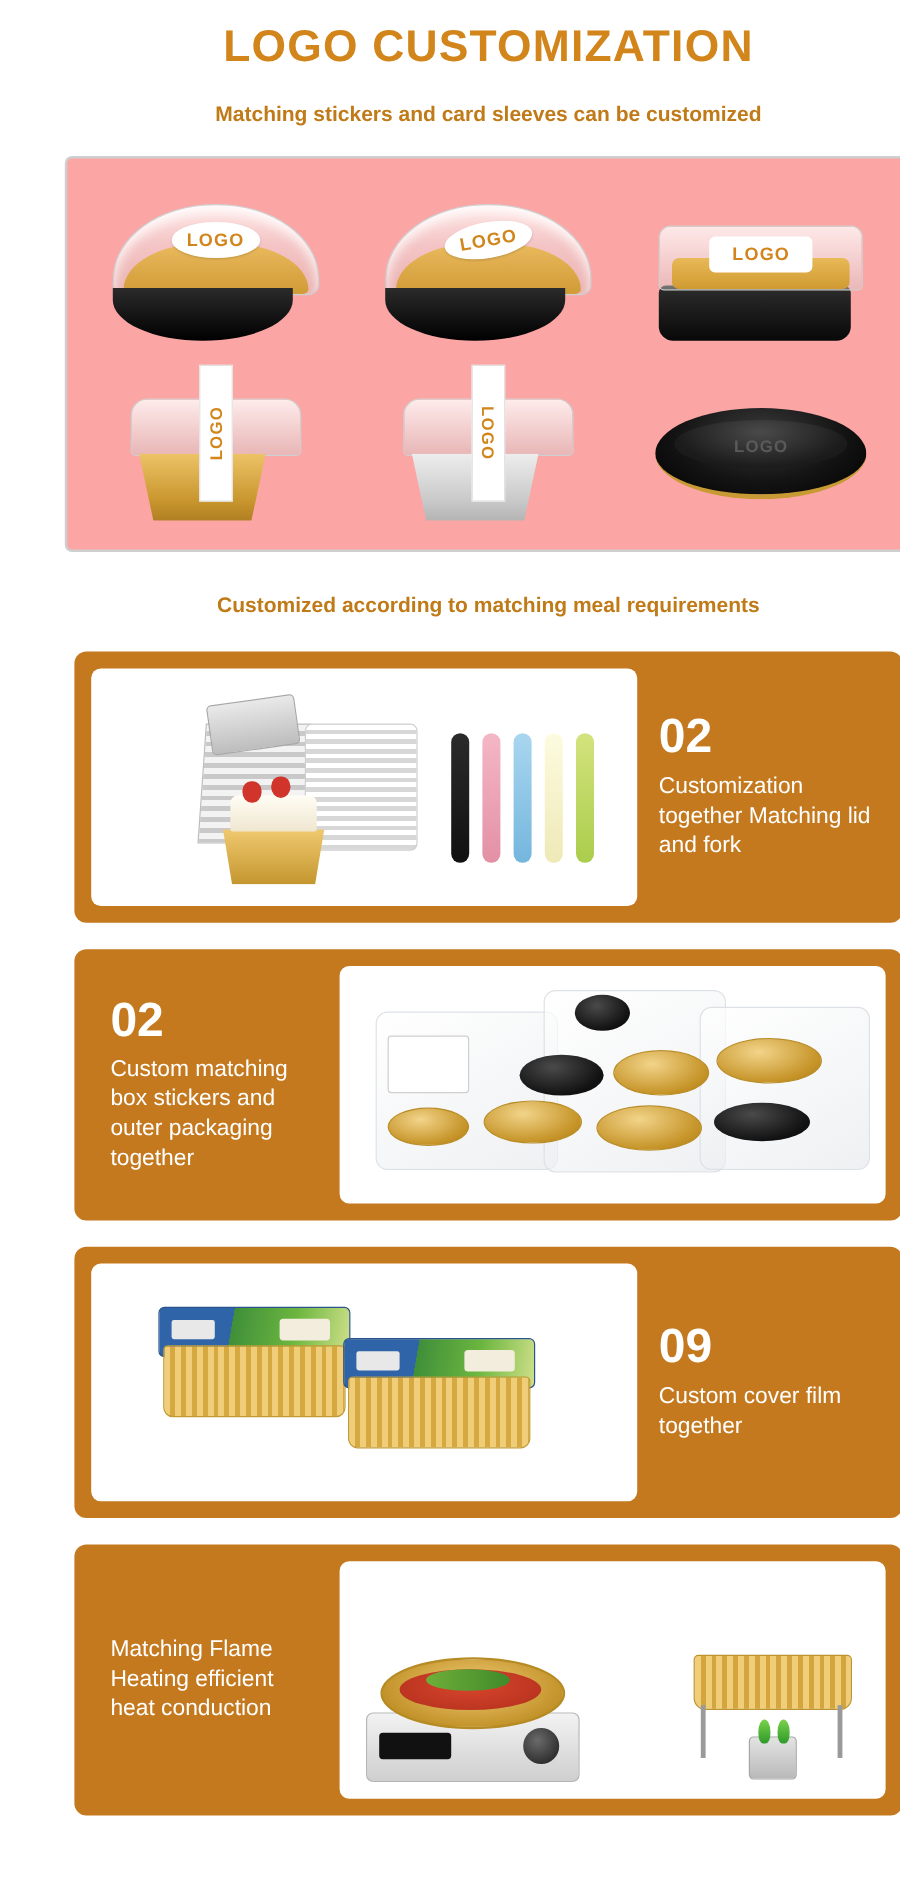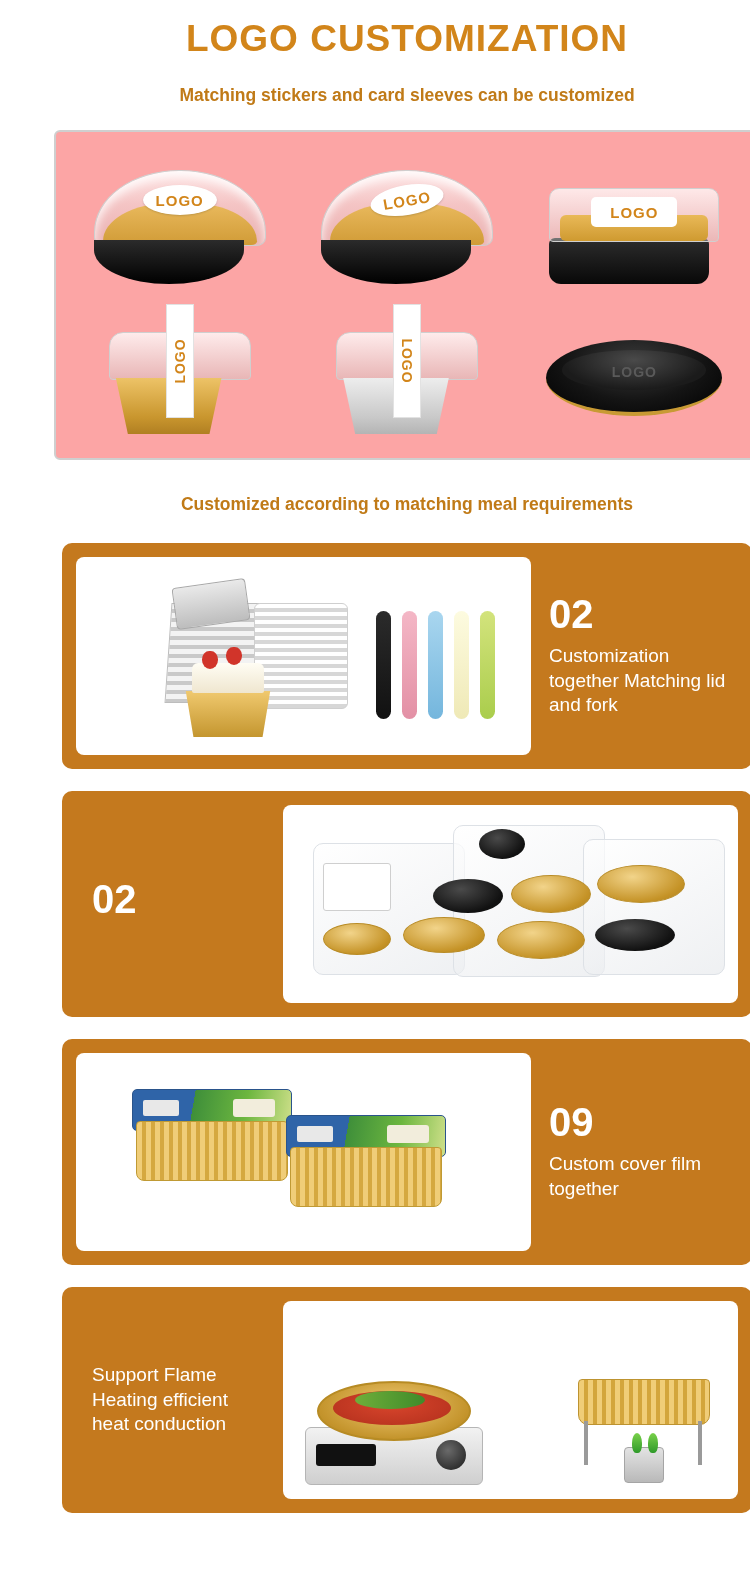--- a/index.html
+++ b/index.html
@@ -411,20 +411,21 @@
       </div>
       <div class="txt">
         <div class="num">02</div>
         <div class="desc">Customization together Matching lid and fork</div>
       </div>
     </div>
 
     <div class="card left-text">
       <div class="txt">
         <div class="num">02</div>
+        <div class="desc">Custom matching box stickers and outer packaging together</div>
       </div>
       <div class="photo">
         <div class="scene">
           <div class="bag" style="left:30px;top:38px;width:150px;height:130px;"></div>
           <div class="bag" style="left:170px;top:20px;width:150px;height:150px;"></div>
           <div class="bag" style="left:300px;top:34px;width:140px;height:134px;"></div>
           <div class="label-card" style="left:40px;top:58px;width:66px;height:46px;"></div>
           <div class="bbowl" style="left:196px;top:24px;width:46px;height:30px;"></div>
           <div class="bbowl" style="left:150px;top:74px;width:70px;height:34px;"></div>
           <div class="gbowl" style="left:228px;top:70px;width:78px;height:36px;"></div>
@@ -457,21 +458,21 @@
         </div>
       </div>
       <div class="txt">
         <div class="num">09</div>
         <div class="desc">Custom cover film together</div>
       </div>
     </div>
 
     <div class="card left-text">
       <div class="txt">
-        <div class="desc">Support Flame Heating efficient heat conduction</div>
+        <div class="desc">Matching Flame Heating efficient heat conduction</div>
       </div>
       <div class="photo">
         <div class="scene">
           <div class="stove">
               <span class="panel"></span>
               <span class="knob"></span>
             </div>
           <div class="pan"></div>
           <div class="food"></div>
           <div class="greens"></div>

